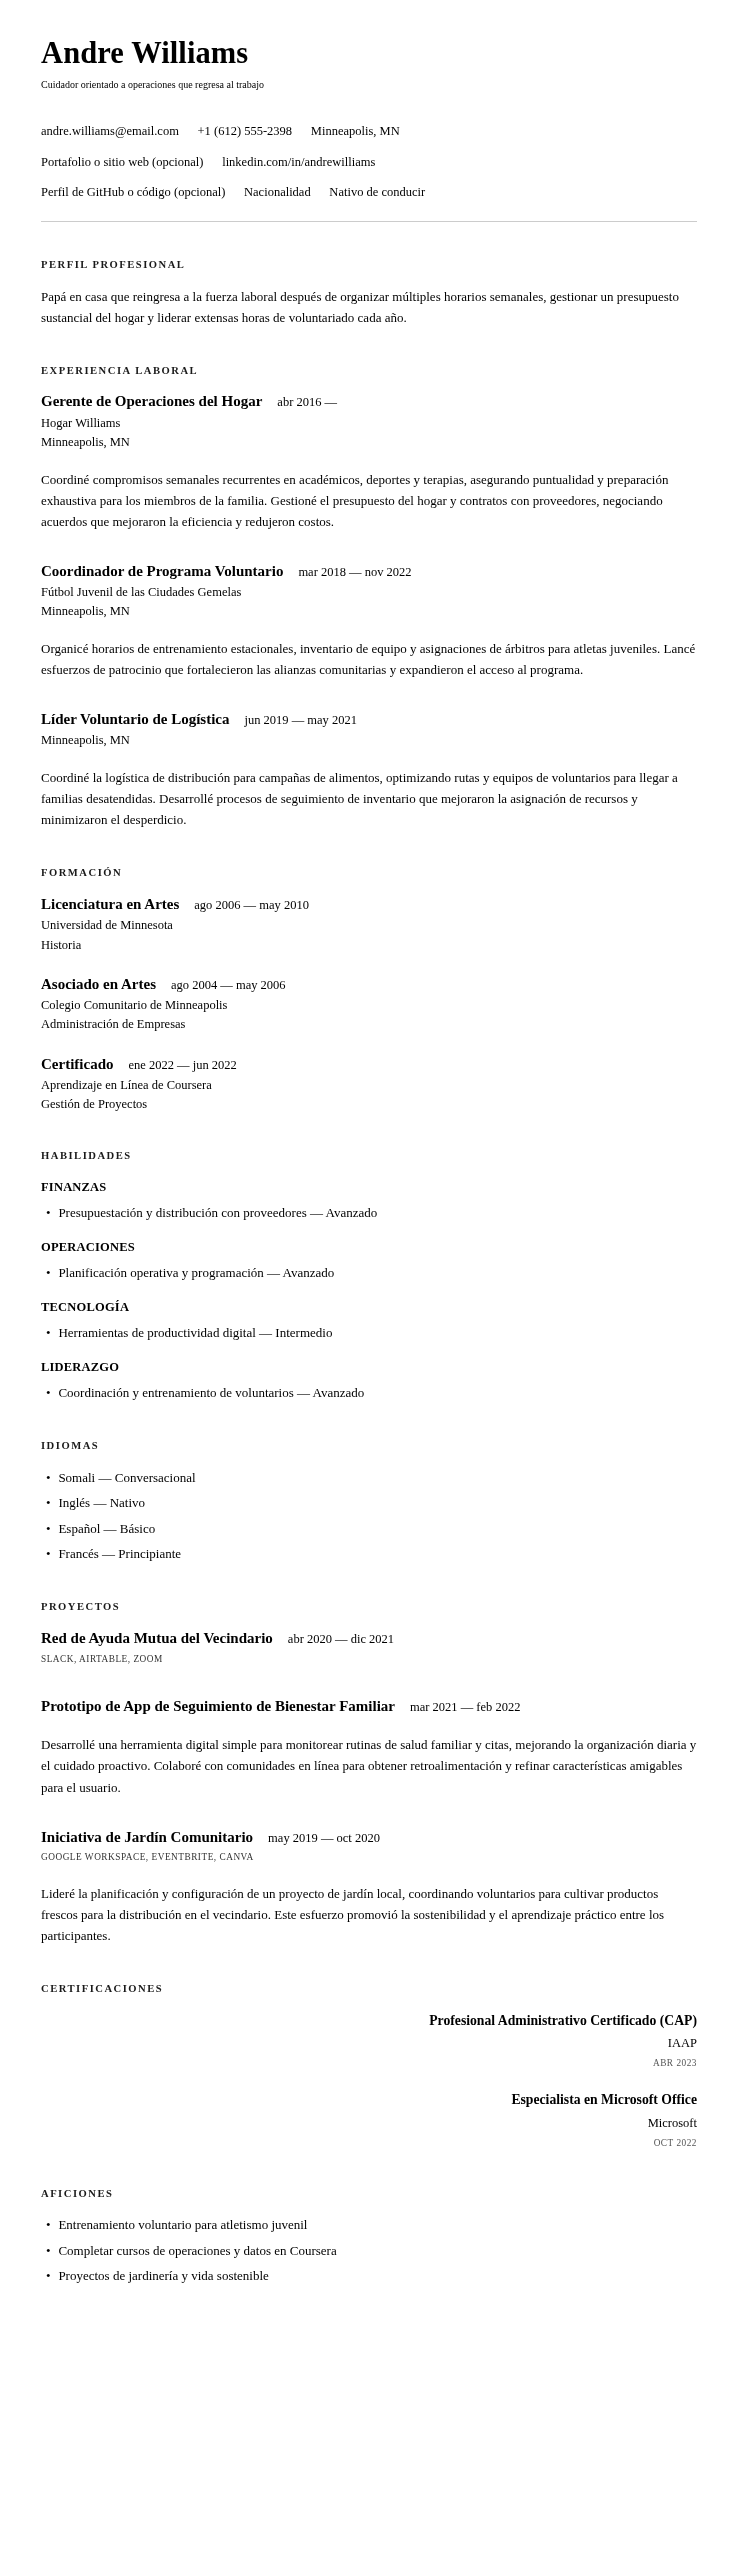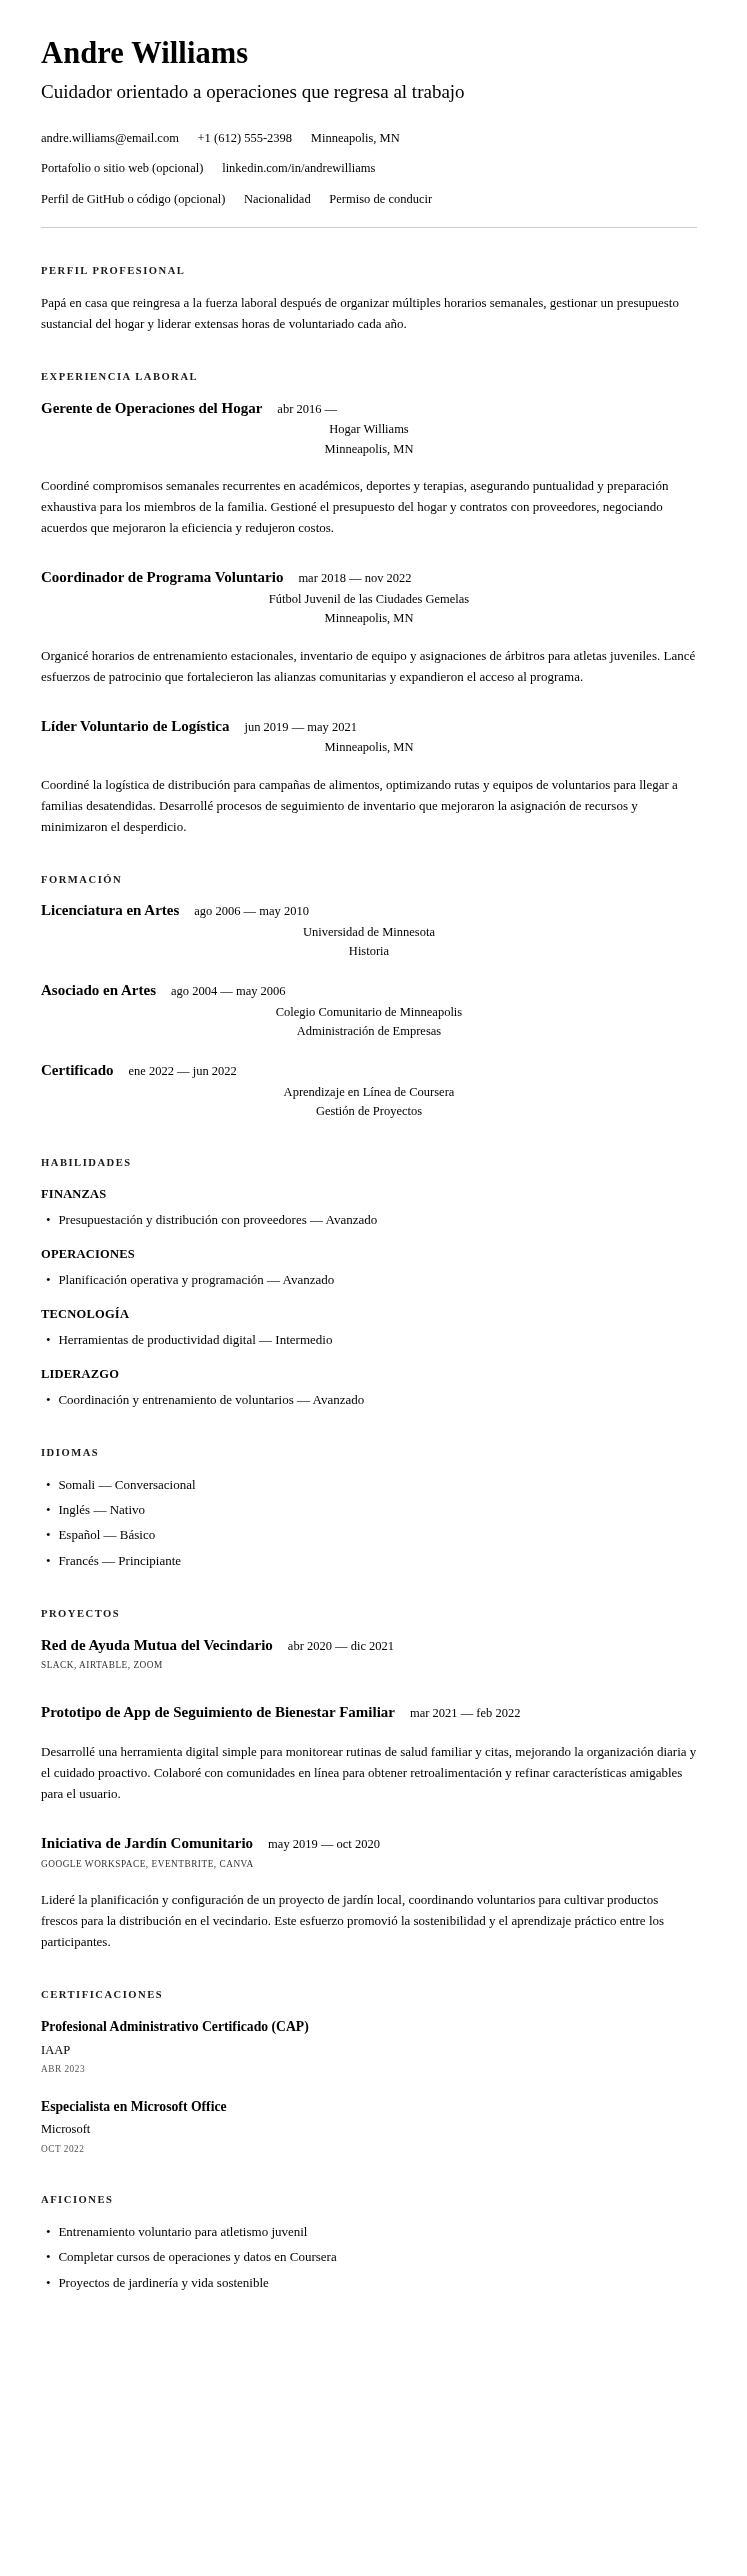--- a/index.html
+++ b/index.html
@@ -17,22 +17,22 @@
 
   
   .name {
     font-size: 30.5px;
     font-weight: 700;
     line-height: 1.15;
     letter-spacing: 0.1px;
     margin-bottom: 6.2px;
   }
   .tagline {
-    font-size: 19px;
-    margin-bottom: 20px;
+    font-size: 10px;
+    margin-bottom: 28px;
   }
   .contact-row {
     display: flex;
     flex-wrap: wrap;
     column-gap: 18.7px;
     font-size: 12.5px;
     margin-bottom: 10px;
   }
   .divider {
     border: none;
@@ -68,21 +68,20 @@
   }
   .entry-dates {
     font-size: 12.5px;
     white-space: nowrap;
     flex-shrink: 0;
   }
   .entry-sub {
     font-size: 12.5px;
     line-height: 1.45;
     margin-top: 1.2px;
-    text-align: center;
   }
   .entry-desc { margin-top: 17.4px; }
 
   .edu-entry { margin-bottom: 20px; }
 
   .stack-line {
     font-size: 9.3px;
     letter-spacing: 0.5px;
     color: #333333;
     margin-top: 2.5px;
@@ -103,21 +102,21 @@
     padding-left: 17.4px;
     margin-bottom: 4.4px;
   }
   ul.bullets li::before {
     content: "\2022";
     position: absolute;
     left: 5px;
   }
 
   
-  .cert-entry { margin-bottom: 18.7px; }
+  .cert-entry { margin-bottom: 18.7px; text-align: right; }
   .cert-title { font-size: 13.7px; font-weight: 700; }
   .cert-issuer { font-size: 12.5px; margin-top: 1.2px; }
   .cert-date {
     font-size: 9.3px;
     letter-spacing: 0.5px;
     color: #555555;
     margin-top: 2.5px;
   }
 </style>
 </head>
@@ -134,21 +133,21 @@
       <span>+1 (612) 555-2398</span>
       <span>Minneapolis, MN</span>
     </div>
     <div class="contact-row">
       <span>Portafolio o sitio web (opcional)</span>
       <span>linkedin.com/in/andrewilliams</span>
     </div>
     <div class="contact-row">
       <span>Perfil de GitHub o código (opcional)</span>
       <span>Nacionalidad</span>
-      <span>Permiso de conducir</span>
+      <span>Nativo de conducir</span>
     </div>
   </header>
 
   <hr class="divider">
 
   <section class="section">
     <h2 class="section-heading">PERFIL PROFESIONAL</h2>
     <p class="para">Papá en casa que reingresa a la fuerza laboral después de organizar múltiples horarios semanales, gestionar un presupuesto sustancial del hogar y liderar extensas horas de voluntariado cada año.</p>
   </section>
 

